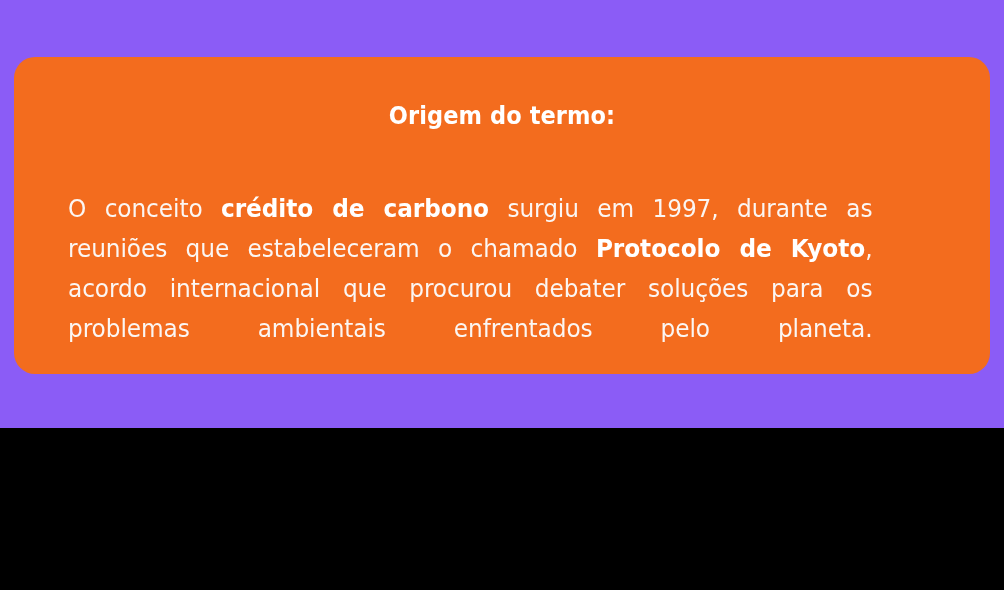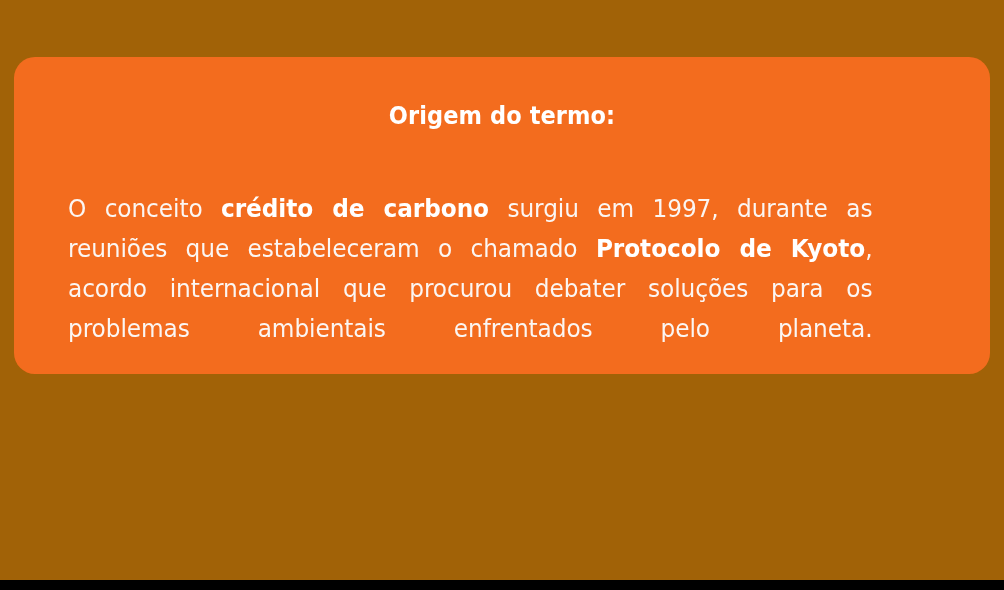--- a/index.html
+++ b/index.html
@@ -11,22 +11,22 @@
     width: 1004px;
     height: 590px;
     overflow: hidden;
     font-family: "DejaVu Sans", sans-serif;
     -webkit-font-smoothing: antialiased;
   }
 
   #stage {
     position: relative;
     width: 1004px;
-    height: 580px;
-    background: #a16207;
+    height: 428px;
+    background: #8b5cf6;
   }
 
   
   .callout-card {
     position: absolute;
     left: 14px;
     top: 57px;
     width: 976px;
     height: 317px;
     box-sizing: border-box;

